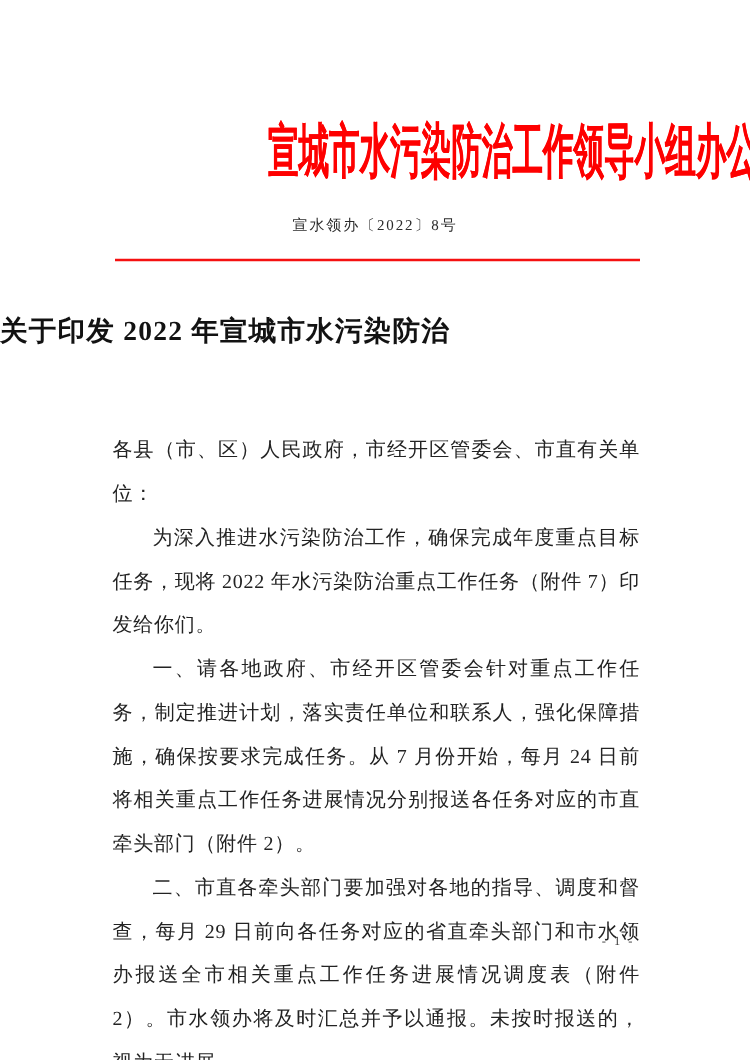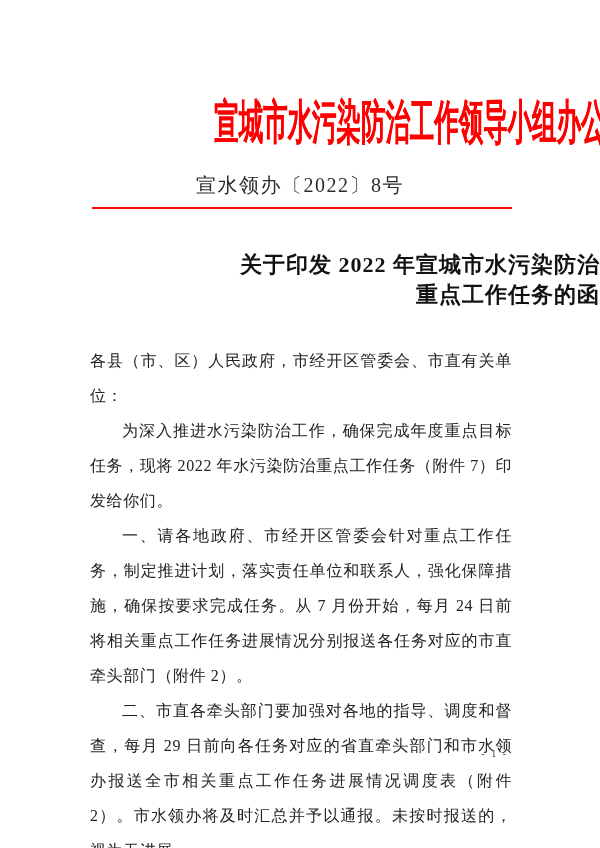--- a/index.html
+++ b/index.html
@@ -36,39 +36,39 @@
     transform-origin: 50% 50%;
     letter-spacing: 0;
     text-shadow: 0.5px 0 0 #fe0000;
   }
   .doc-number {
     position: absolute;
     top: 172px;
     left: 0;
     width: 600px;
     text-align: center;
-    font-size: 20px;
+    font-size: 12px;
     letter-spacing: 1.5px;
     color: #2b2b2b;
   }
   .red-rule {
     position: absolute;
     top: 207px;
     left: 92px;
     width: 420px;
     height: 2px;
     background: #f51111;
   }
   .doc-title {
     position: absolute;
     top: 250px;
     left: 0;
     width: 600px;
     margin: 0;
-    text-align: right;
+    text-align: left;
     font-size: 22px;
     font-weight: bold;
     line-height: 30px;
     letter-spacing: 1px;
     color: #121212;
   }
   .doc-title span { display: block; }
   .doc-body {
     position: absolute;
     top: 343px;
@@ -105,21 +105,20 @@
   <div class="letterhead">
     <span class="letterhead-text">宣城市水污染防治工作领导小组办公室文件</span>
   </div>
 
   <div class="doc-number">宣水领办〔2022〕8号</div>
 
   <div class="red-rule"></div>
 
   <h1 class="doc-title">
     <span>关于印发 2022 年宣城市水污染防治</span>
-    <span>重点工作任务的函</span>
   </h1>
 
   <div class="doc-body">
     <p class="salutation">各县（市、区）人民政府，市经开区管委会、市直有关单位：</p>
     <p class="indent">为深入推进水污染防治工作，确保完成年度重点目标任务，现将 2022 年水污染防治重点工作任务（附件 7）印发给你们。</p>
     <p class="indent">一、请各地政府、市经开区管委会针对重点工作任务，制定推进计划，落实责任单位和联系人，强化保障措施，确保按要求完成任务。从 7 月份开始，每月 24 日前将相关重点工作任务进展情况分别报送各任务对应的市直牵头部门（附件 2）。</p>
     <p class="indent">二、市直各牵头部门要加强对各地的指导、调度和督查，每月 29 日前向各任务对应的省直牵头部门和市水领办报送全市相关重点工作任务进展情况调度表（附件 2）。市水领办将及时汇总并予以通报。未按时报送的，视为无进展。</p>
   </div>
 
   <div class="page-number">- 1 -</div>

